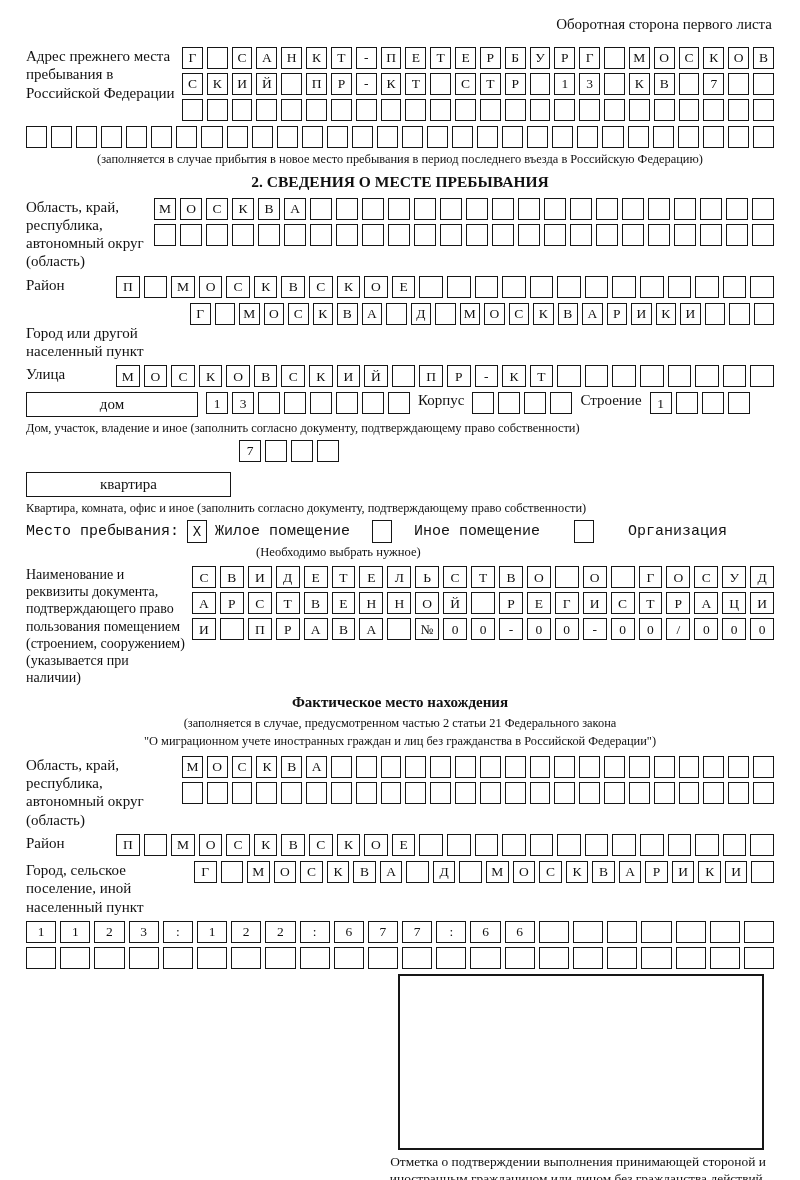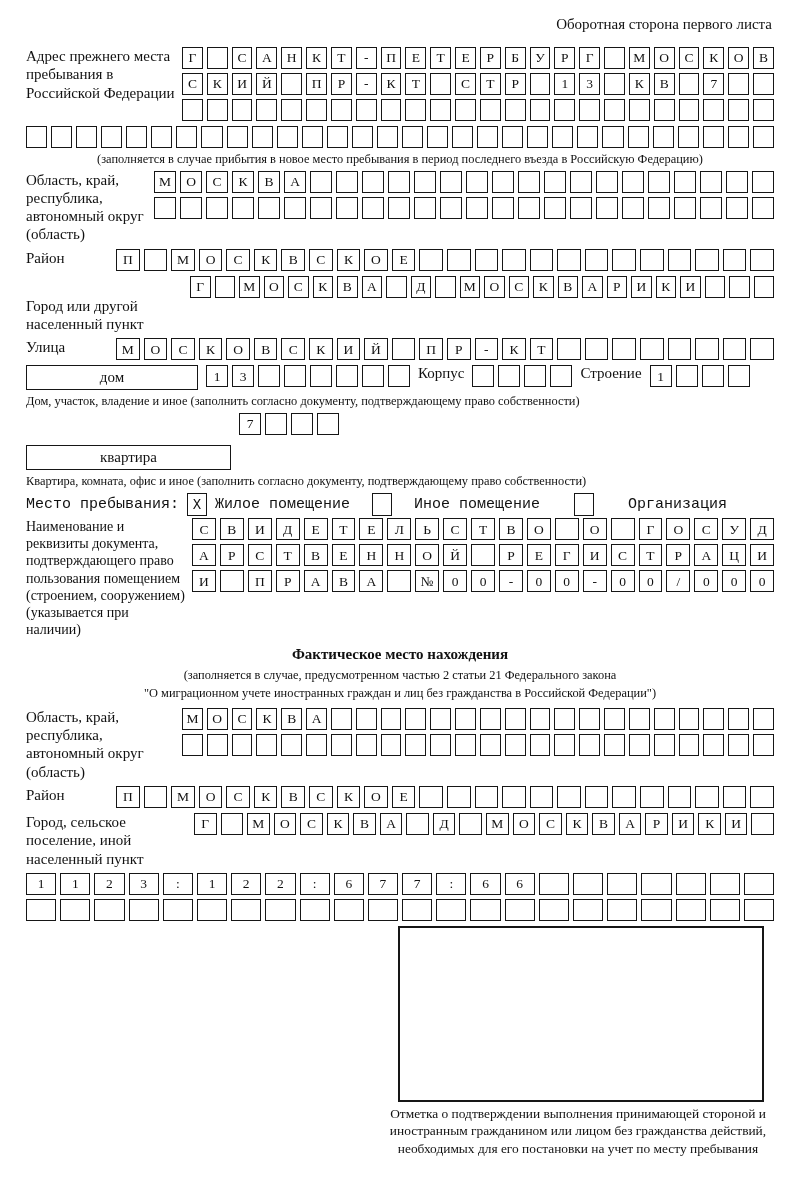--- a/index.html
+++ b/index.html
@@ -175,20 +175,21 @@
       <span class="cell"></span>
       <span class="cell"></span>
       <span class="cell"></span>
       <span class="cell"></span>
       <span class="cell"></span>
       <span class="cell"></span>
       <span class="cell"></span>
     </div>
   <div class="cap center">(заполняется в случае прибытия в новое место пребывания в период последнего въезда в Российскую Федерацию)</div>
 
+  <div class="sec-title">2. СВЕДЕНИЯ О МЕСТЕ ПРЕБЫВАНИЯ</div>
 
   <div class="block">
     <div class="lbl w122">Область, край, республика, автономный округ (область)</div>
     <div class="grid-rows">
       <div class="cellrow">
           <span class="cell">М</span>
           <span class="cell">О</span>
           <span class="cell">С</span>
           <span class="cell">К</span>
           <span class="cell">В</span>
@@ -385,20 +386,21 @@
     <span class="small-lbl">Жилое помещение</span>
     <span class="gap-m"></span>
     <span class="chk"></span>
     <span class="gap-m"></span>
     <span class="small-lbl">Иное помещение</span>
     <span class="gap-l"></span>
     <span class="chk"></span>
     <span class="gap-l"></span>
     <span class="small-lbl">Организация</span>
   </div>
+  <div class="hint">(Необходимо выбрать нужное)</div>
 
   <div class="block">
     <div class="lbl w160">Наименование и реквизиты документа, подтверждающего право пользования помещением (строением, сооружением) (указывается при наличии)</div>
     <div class="grid-rows">
       <div class="cellrow">
           <span class="cell">С</span>
           <span class="cell">В</span>
           <span class="cell">И</span>
           <span class="cell">Д</span>
           <span class="cell">Е</span>

